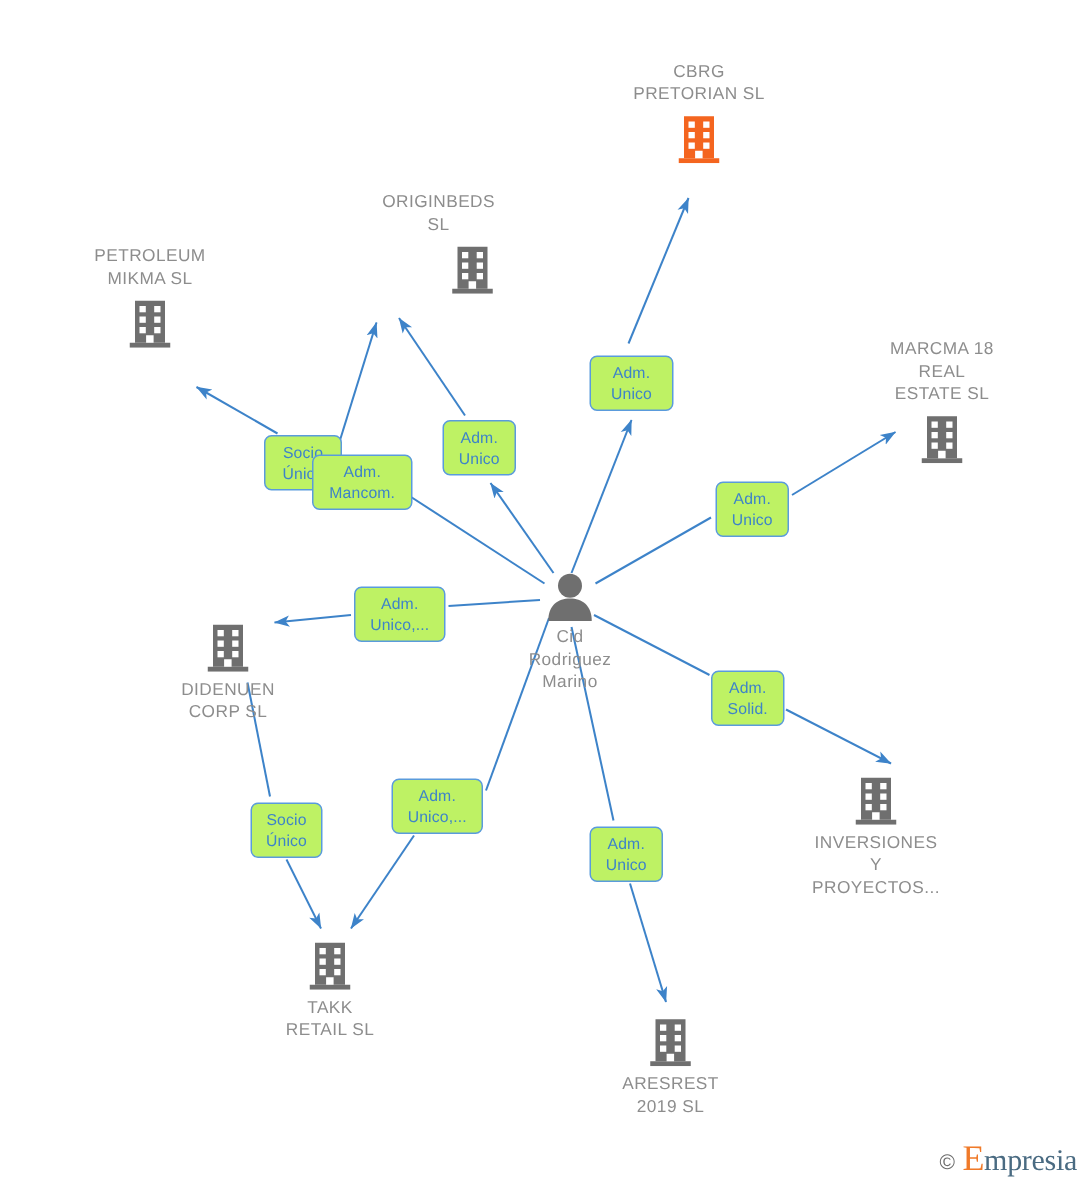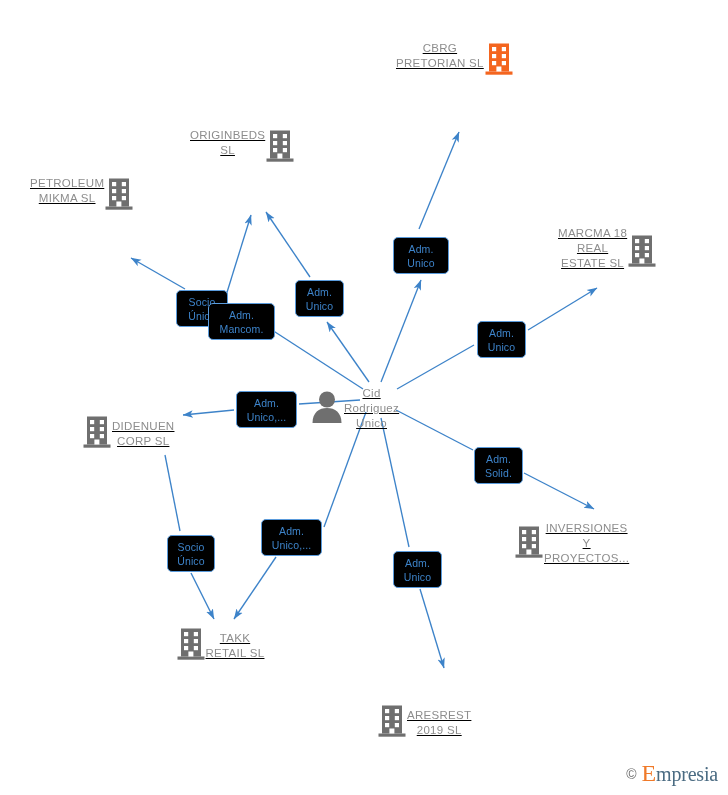--- a/index.html
+++ b/index.html
@@ -23,23 +23,22 @@
     top: 0;
     width: 728px;
     height: 795px;
   }
   .node {
     position: absolute;
     width: 140px;
     margin-left: -70px;
     text-align: center;
     display: flex;
-    flex-direction: row;
+    flex-direction: column;
     align-items: center;
-    text-decoration: underline;
   }
   .node-label {
     font-size: 11.5px;
     line-height: 15px;
     color: #8d8d8d;
     letter-spacing: 0.3px;
     white-space: pre-line;
   }
   .node-icon {
     line-height: 0;
@@ -49,21 +48,21 @@
   }
   .node.below .node-label {
     margin-top: 4px;
   }
   .node.above .node-label {
     margin-bottom: 5px;
   }
   .edge-label {
     position: absolute;
     box-sizing: border-box;
-    background: #000000;
+    background: #bef264;
     border: 1.3px solid #5a9bdc;
     border-radius: 5px;
     color: #3d83c9;
     font-size: 10.5px;
     line-height: 14px;
     text-align: center;
     padding: 4px 5px 5px 5px;
     white-space: pre-line;
     letter-spacing: 0.1px;
   }
@@ -137,21 +136,21 @@
 
   <div class="node below" style="left:380px; top:382px;">
     <span class="node-icon">
       <svg width="34" height="32" viewBox="0 0 34 32">
         <circle cx="17" cy="8.5" r="8" fill="#6f6f6f"></circle>
         <path d="M2.5,32 C2.5,21.5 9,17 17,17 C25,17 31.5,21.5 31.5,32 Z" fill="#6f6f6f"></path>
       </svg>
     </span>
     <span class="node-label">Cid
 Rodriguez
-Unico</span>
+Marino</span>
   </div>
 
   <div id="nodes-host">
       <div class="node above" style="left: 466px; top: 41px;">
         <span class="node-label">CBRG
 PRETORIAN  SL</span>
         <span class="node-icon">
           <svg width="30" height="34" viewBox="0 0 30 34">
             <rect x="5" y="1.5" width="20" height="28" fill="#f4651f"></rect>
             <rect x="1.5" y="29.5" width="27" height="3.2" fill="#f4651f"></rect>
@@ -179,21 +178,21 @@
               <rect x="17.8" y="5" width="4.2" height="4.2"></rect>
               <rect x="8" y="12" width="4.2" height="4.2"></rect>
               <rect x="17.8" y="12" width="4.2" height="4.2"></rect>
               <rect x="8" y="19" width="4.2" height="4.2"></rect>
               <rect x="17.8" y="19" width="4.2" height="4.2"></rect>
               <rect x="12.4" y="24.5" width="5" height="5"></rect>
             </g>
           </svg>
         </span>
       </div>
-      <div class="node above" style="left: 100px; top: 176px;">
+      <div class="node above" style="left: 100px; top: 164px;">
         <span class="node-label">PETROLEUM
 MIKMA  SL</span>
         <span class="node-icon">
           <svg width="30" height="34" viewBox="0 0 30 34">
             <rect x="5" y="1.5" width="20" height="28" fill="#6f6f6f"></rect>
             <rect x="1.5" y="29.5" width="27" height="3.2" fill="#6f6f6f"></rect>
             <g fill="#ffffff">
               <rect x="8" y="5" width="4.2" height="4.2"></rect>
               <rect x="17.8" y="5" width="4.2" height="4.2"></rect>
               <rect x="8" y="12" width="4.2" height="4.2"></rect>
@@ -276,21 +275,21 @@
               <rect x="17.8" y="12" width="4.2" height="4.2"></rect>
               <rect x="8" y="19" width="4.2" height="4.2"></rect>
               <rect x="17.8" y="19" width="4.2" height="4.2"></rect>
               <rect x="12.4" y="24.5" width="5" height="5"></rect>
             </g>
           </svg>
         </span>
         <span class="node-label">TAKK
 RETAIL  SL</span>
       </div>
-      <div class="node below" style="left: 447px; top: 704px;">
+      <div class="node below" style="left: 447px; top: 678px;">
         <span class="node-icon">
           <svg width="30" height="34" viewBox="0 0 30 34">
             <rect x="5" y="1.5" width="20" height="28" fill="#6f6f6f"></rect>
             <rect x="1.5" y="29.5" width="27" height="3.2" fill="#6f6f6f"></rect>
             <g fill="#ffffff">
               <rect x="8" y="5" width="4.2" height="4.2"></rect>
               <rect x="17.8" y="5" width="4.2" height="4.2"></rect>
               <rect x="8" y="12" width="4.2" height="4.2"></rect>
               <rect x="17.8" y="12" width="4.2" height="4.2"></rect>
               <rect x="8" y="19" width="4.2" height="4.2"></rect>

